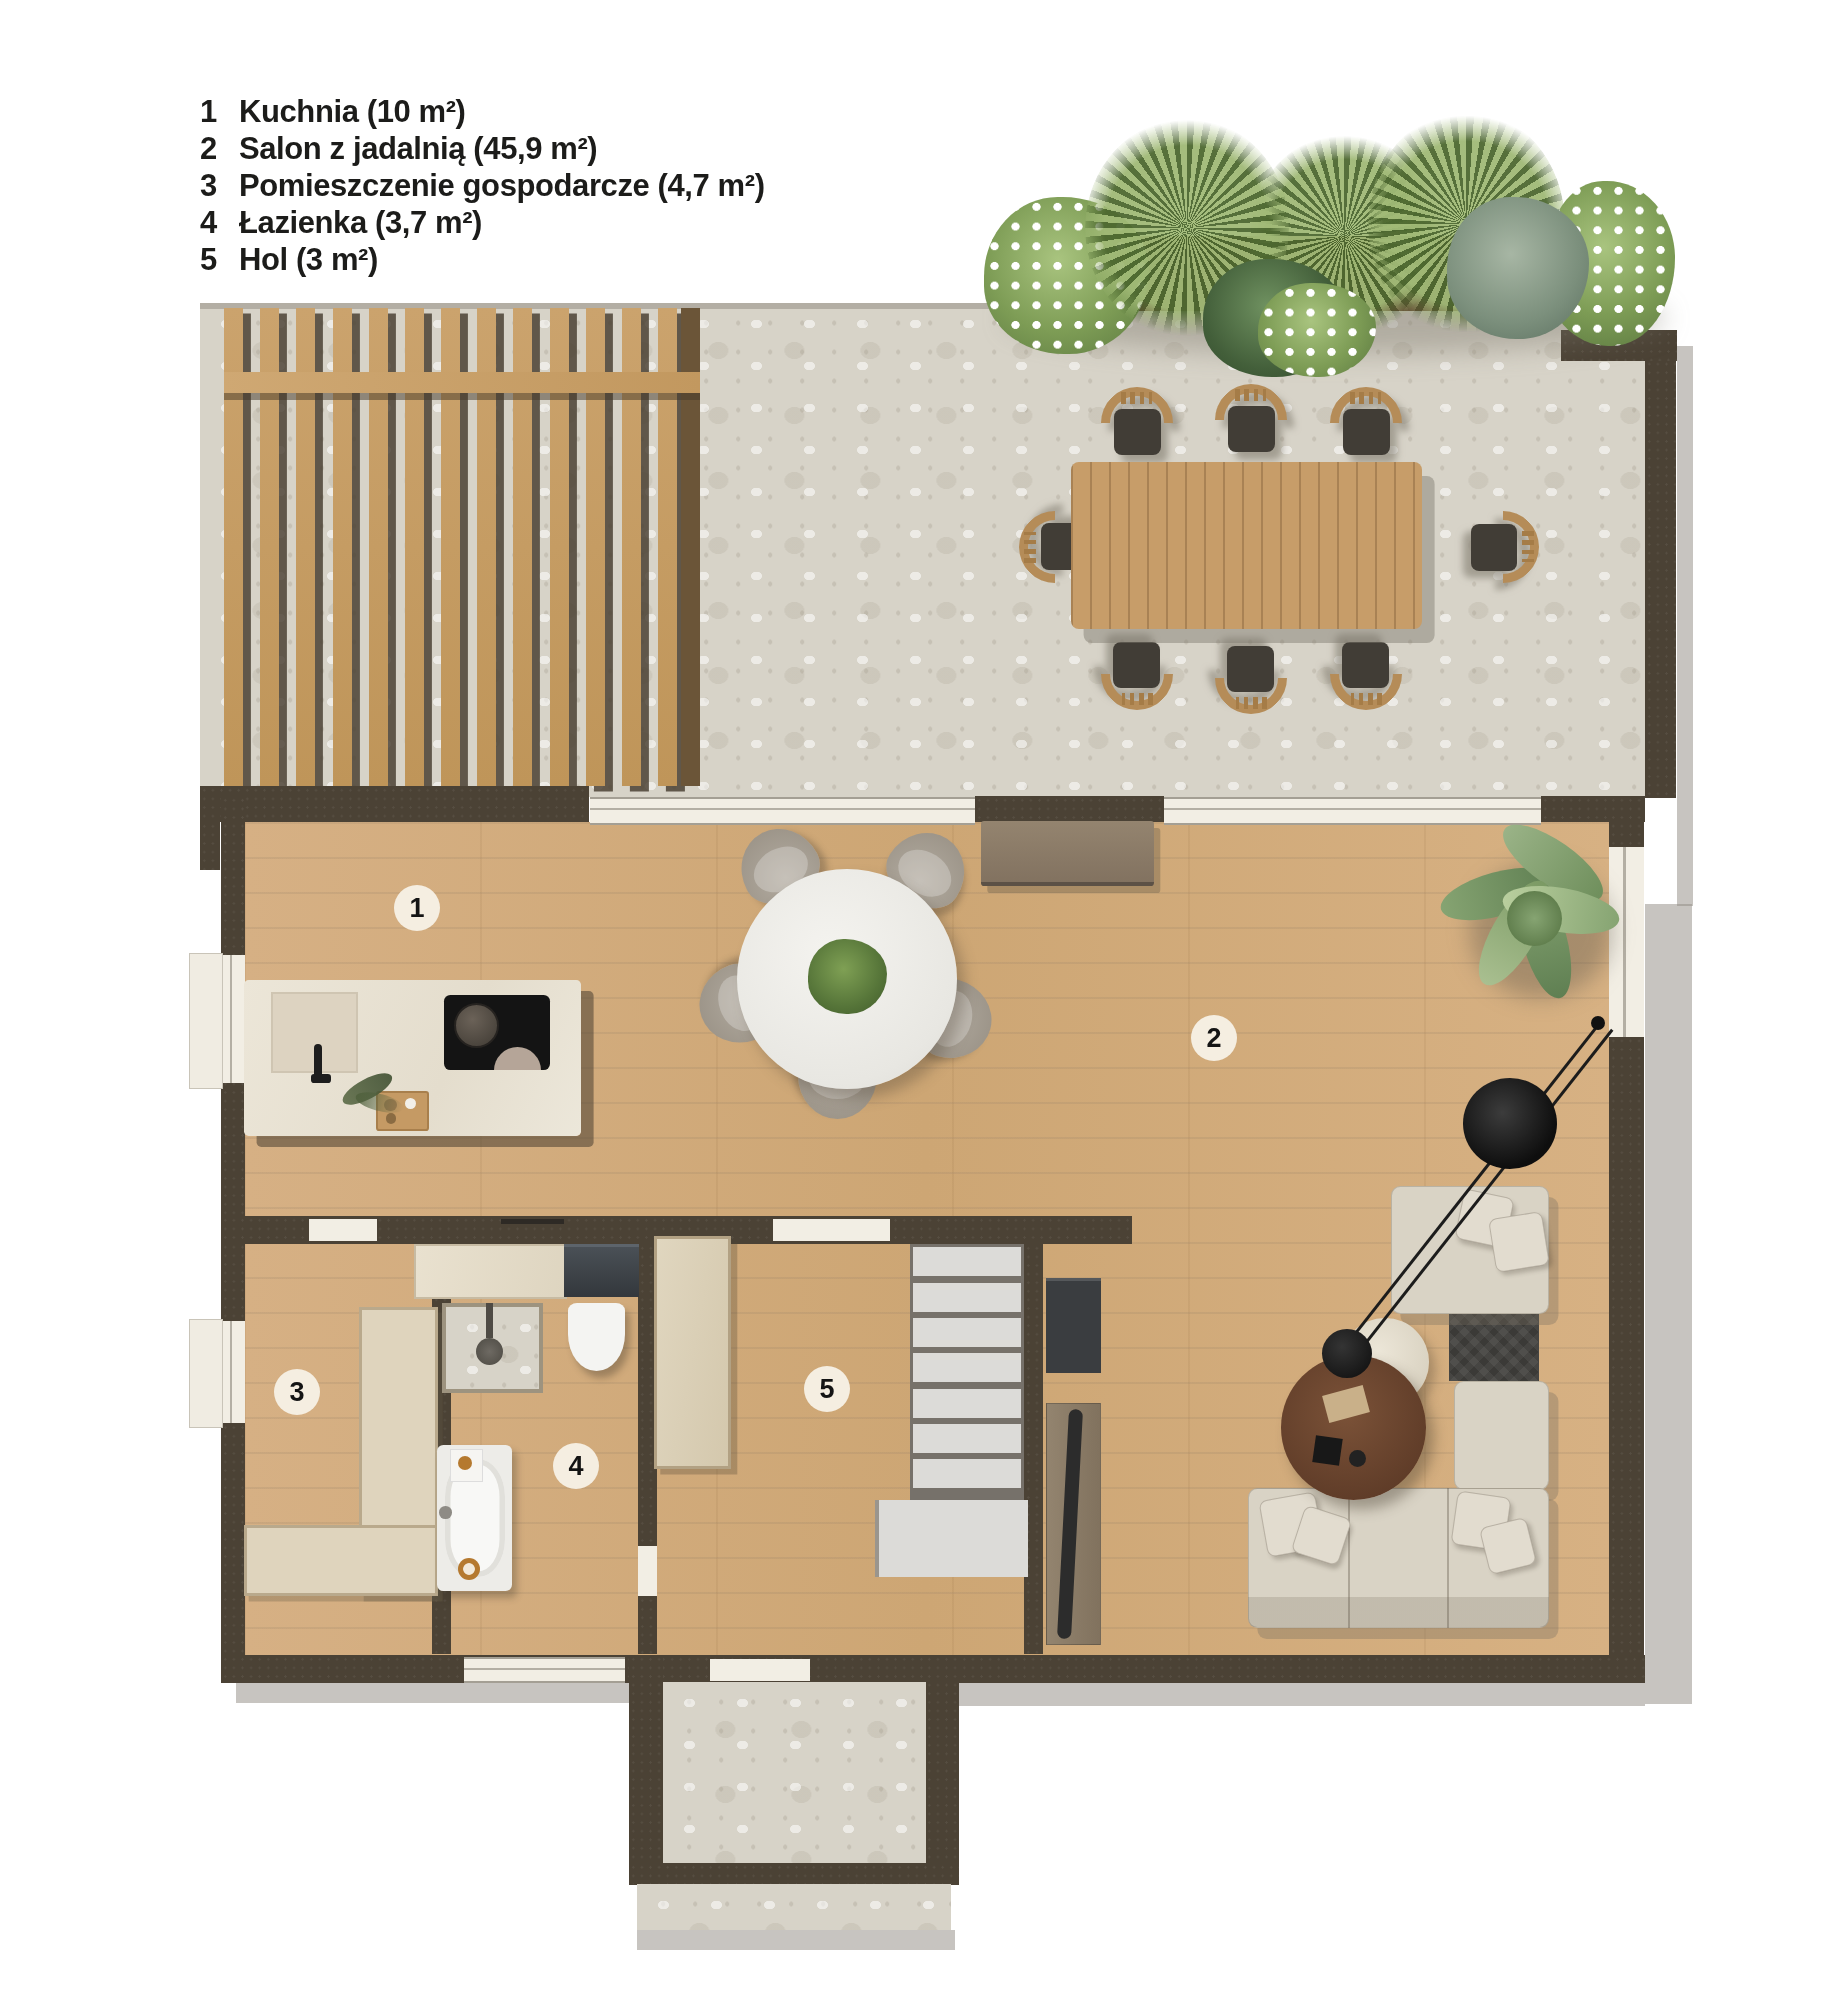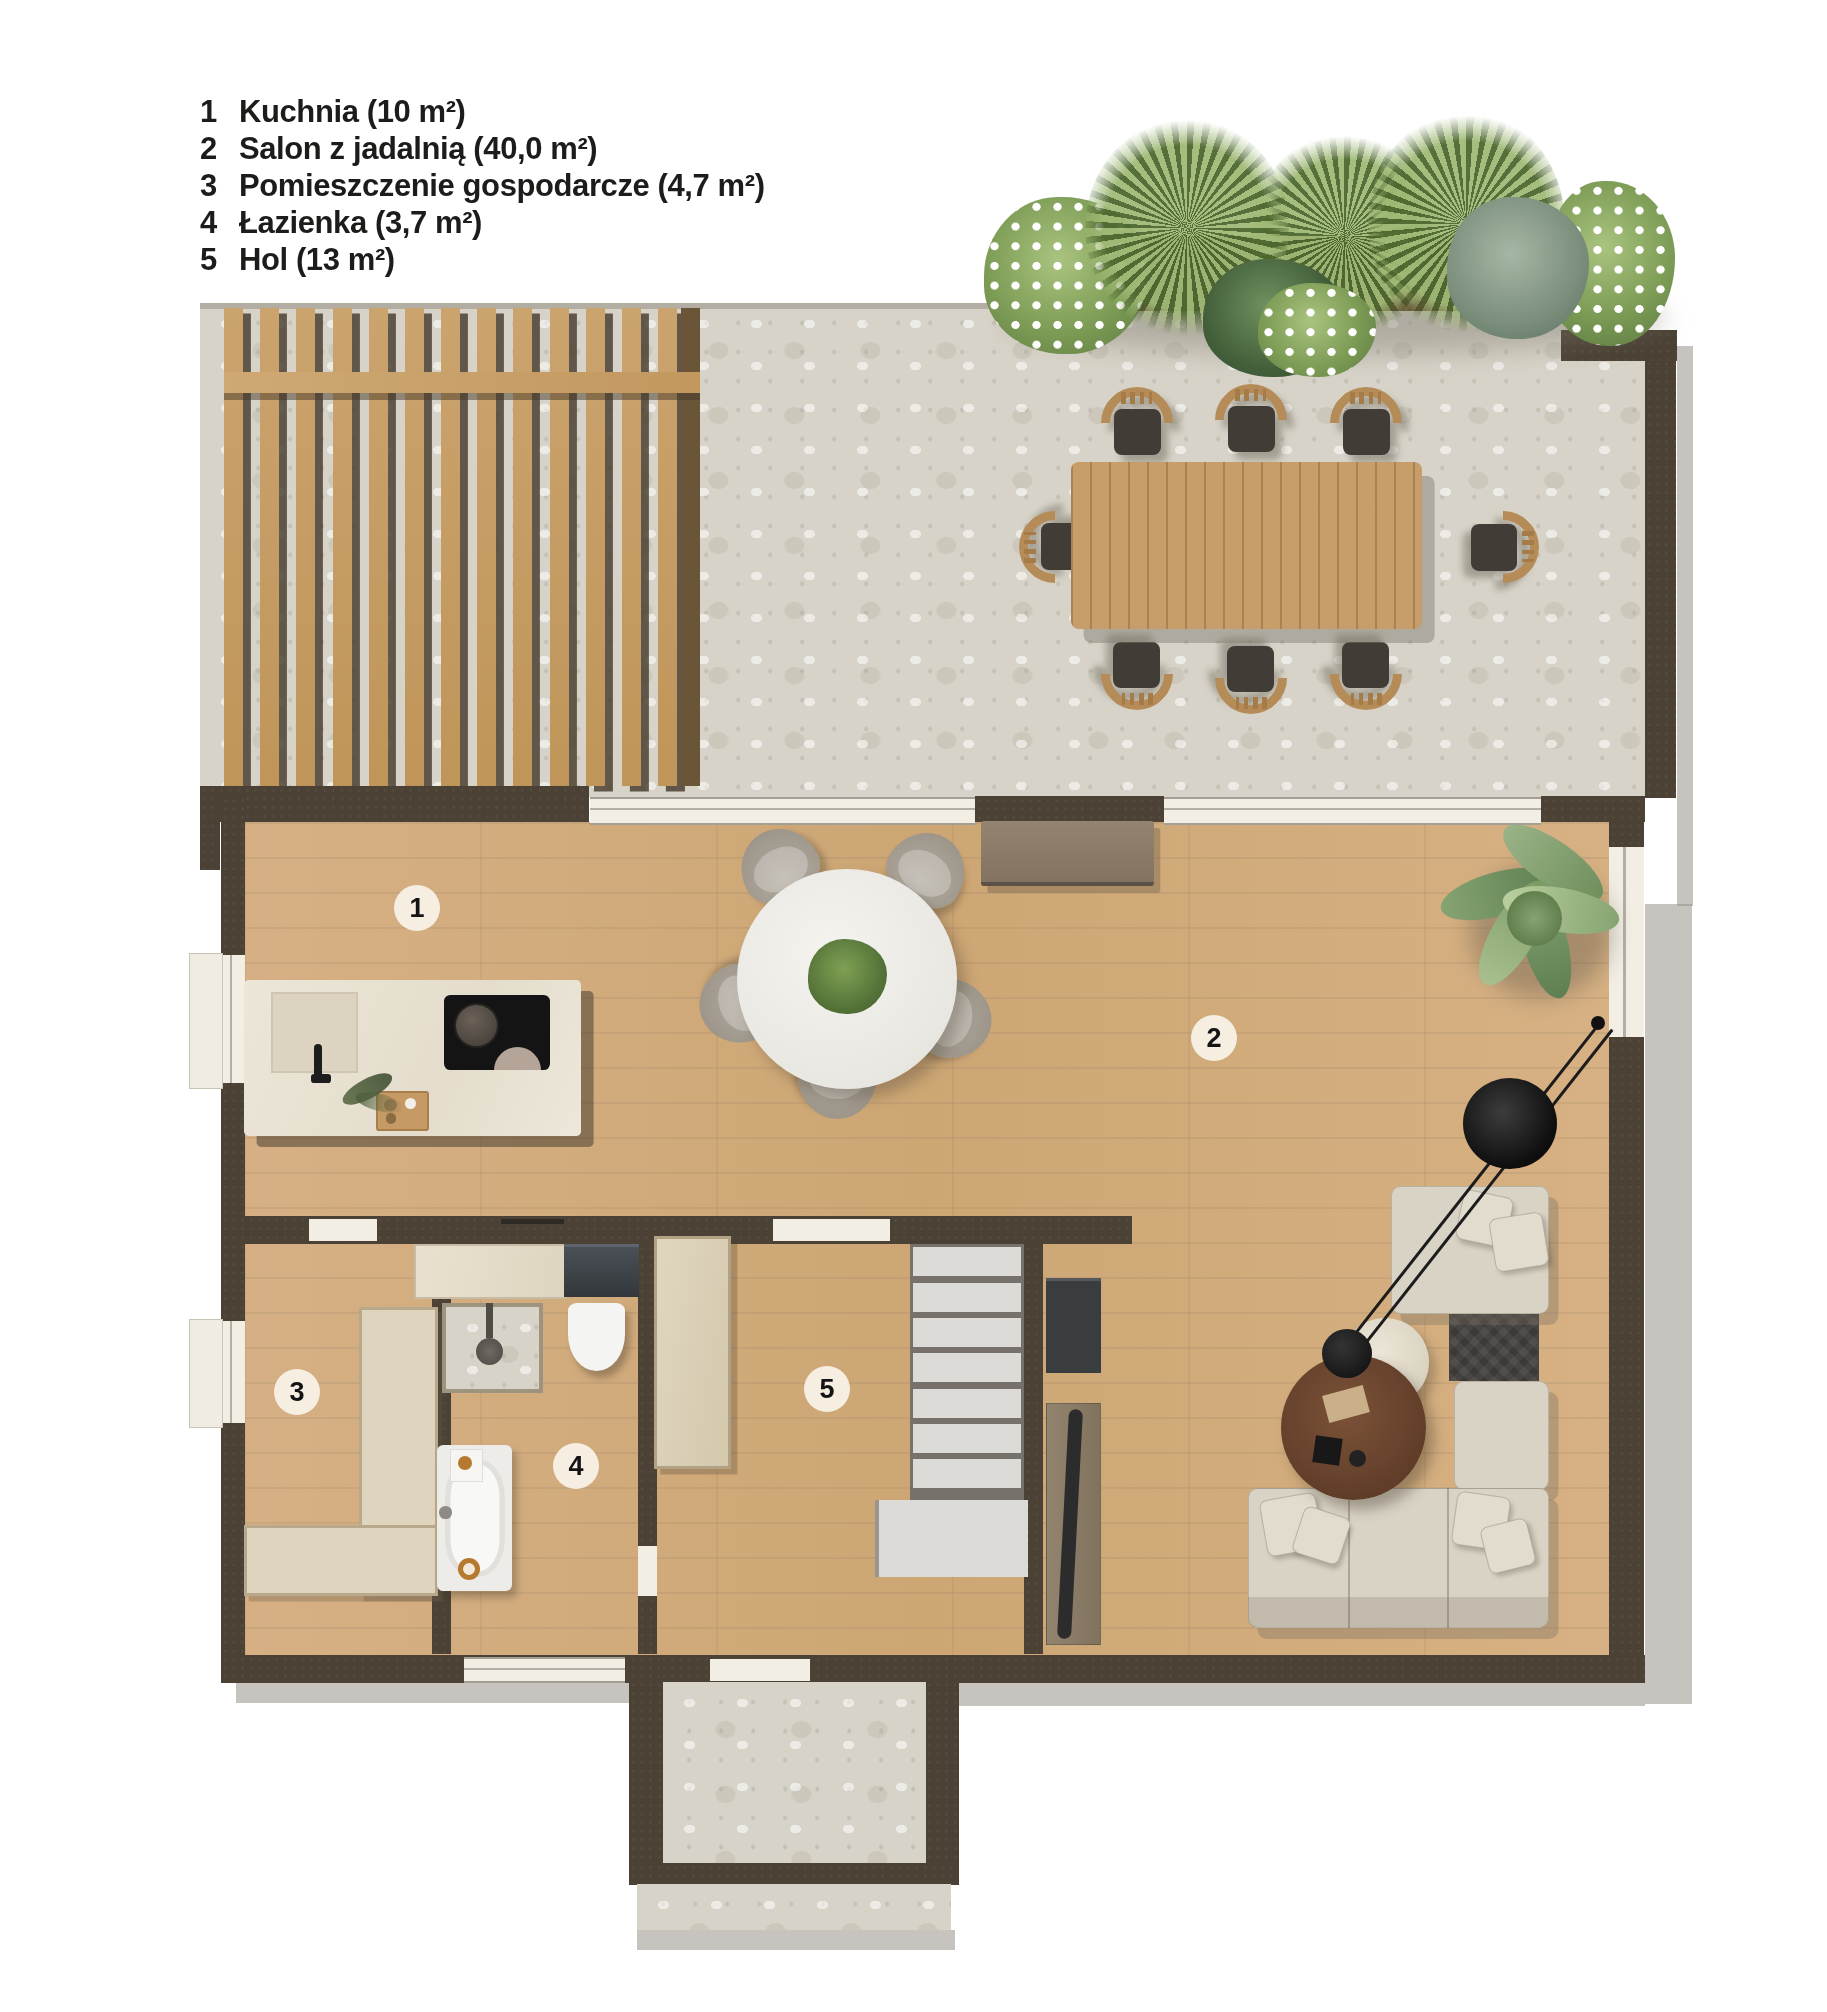--- a/index.html
+++ b/index.html
@@ -317,30 +317,30 @@
   <div class="abs badge" style="left:553px;top:1443px">4</div>
   <div class="abs badge" style="left:804px;top:1366px">5</div>
 
   <div class="abs legend">
     <div class="lrow">
       <span class="lnum">1</span>
       <span class="llab">Kuchnia (10 m²)</span>
     </div>
     <div class="lrow">
       <span class="lnum">2</span>
-      <span class="llab">Salon z jadalnią (40,0 m²)</span>
+      <span class="llab">Salon z jadalnią (45,9 m²)</span>
     </div>
     <div class="lrow">
       <span class="lnum">3</span>
       <span class="llab">Pomieszczenie gospodarcze (4,7 m²)</span>
     </div>
     <div class="lrow">
       <span class="lnum">4</span>
       <span class="llab">Łazienka (3,7 m²)</span>
     </div>
     <div class="lrow">
       <span class="lnum">5</span>
-      <span class="llab">Hol (13 m²)</span>
+      <span class="llab">Hol (3 m²)</span>
     </div>
   </div>
 
 </div>
 
 
 </body></html>

